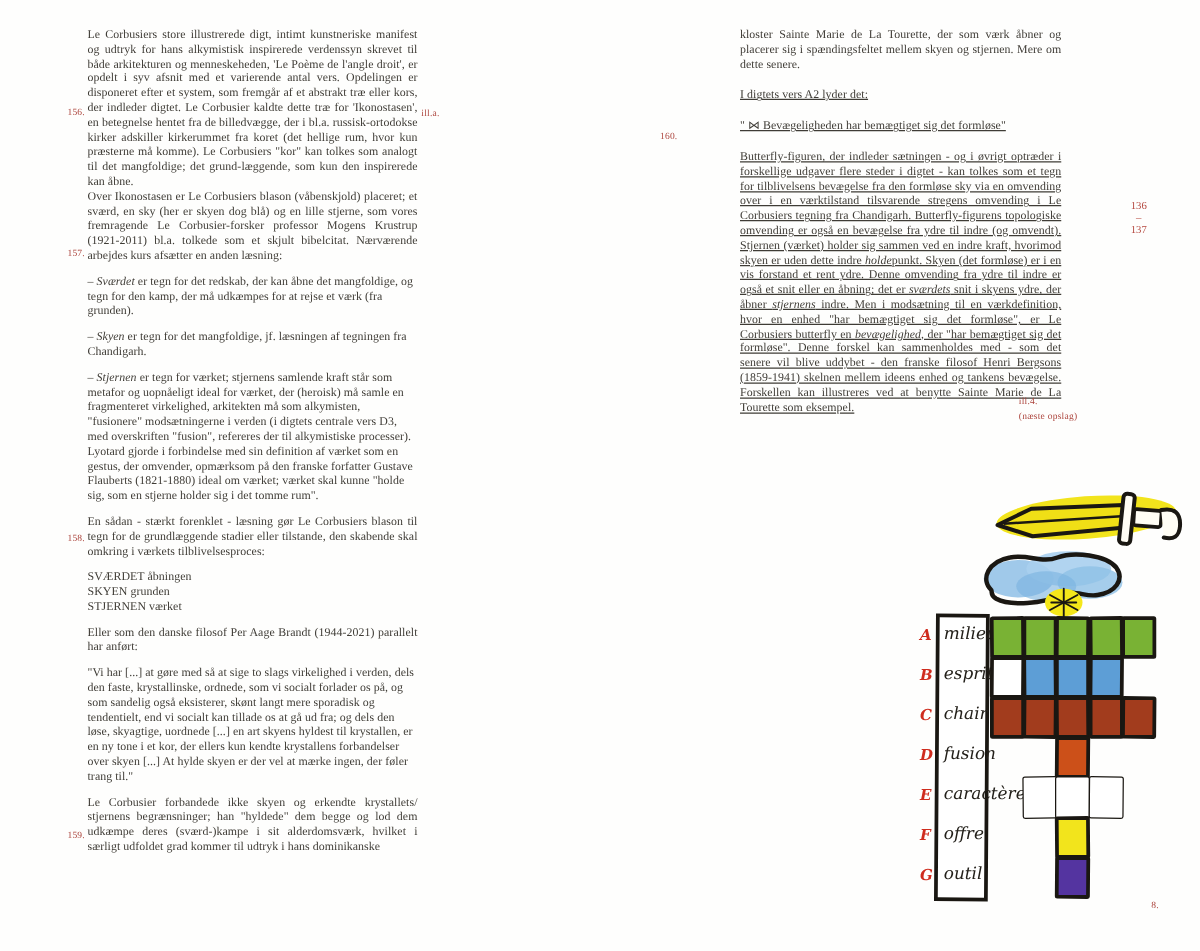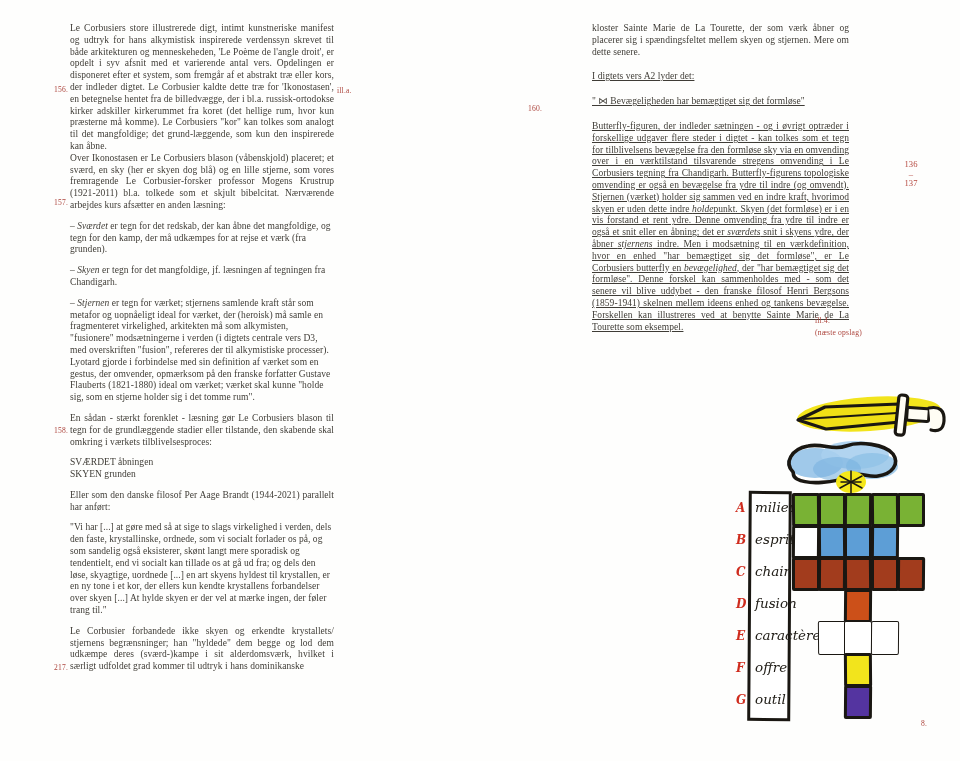--- a/index.html
+++ b/index.html
@@ -39,28 +39,29 @@
   <div id="left-col" class="page-col">
 
   <p class="para j">Le Corbusiers store illustrerede digt, intimt kunstneriske manifest og udtryk for hans alkymistisk inspirerede verdenssyn skrevet til både arkitekturen og menneskeheden, 'Le Poème de l'angle droit', er opdelt i syv afsnit med et varierende antal vers. Opdelingen er disponeret efter et system, som fremgår af et abstrakt træ eller kors, der indleder digtet. Le Corbusier kaldte dette træ for 'Ikonostasen', en betegnelse hentet fra de billedvægge, der i bl.a. russisk-ortodokse kirker adskiller kirkerummet fra koret (det hellige rum, hvor kun præsterne må komme). Le Corbusiers "kor" kan tolkes som analogt til det mangfoldige; det grund-læggende, som kun den inspirerede kan åbne.</p>
       <p class="para j">Over Ikonostasen er Le Corbusiers blason (våbenskjold) placeret; et sværd, en sky (her er skyen dog blå) og en lille stjerne, som vores fremragende Le Corbusier-forsker professor Mogens Krustrup (1921-2011) bl.a. tolkede som et skjult bibelcitat. Nærværende arbejdes kurs afsætter en anden læsning:</p>
       <p class="para l gap">– <i>Sværdet</i> er tegn for det redskab, der kan åbne det mangfoldige, og tegn for den kamp, der må udkæmpes for at rejse et værk (fra grunden).</p>
       <p class="para l gap">– <i>Skyen</i> er tegn for det mangfoldige, jf. læsningen af tegningen fra Chandigarh.</p>
       <p class="para l gap">– <i>Stjernen</i> er tegn for værket; stjernens samlende kraft står som metafor og uopnåeligt ideal for værket, der (heroisk) må samle en fragmenteret virkelighed, arkitekten må som alkymisten, "fusionere" modsætningerne i verden (i digtets centrale vers D3, med overskriften "fusion", refereres der til alkymistiske processer). Lyotard gjorde i forbindelse med sin definition af værket som en gestus, der omvender, opmærksom på den franske forfatter Gustave Flauberts (1821-1880) ideal om værket; værket skal kunne "holde sig, som en stjerne holder sig i det tomme rum".</p>
       <p class="para j gap">En sådan - stærkt forenklet - læsning gør Le Corbusiers blason til tegn for de grundlæggende stadier eller tilstande, den skabende skal omkring i værkets tilblivelsesproces:</p>
       <p class="para l gap">SVÆRDET åbningen</p>
       <p class="para l">SKYEN grunden</p>
+      <p class="para l">STJERNEN værket</p>
       <p class="para j gap">Eller som den danske filosof Per Aage Brandt (1944-2021) parallelt har anført:</p>
       <p class="para l gap">"Vi har [...] at gøre med så at sige to slags virkelighed i verden, dels den faste, krystallinske, ordnede, som vi socialt forlader os på, og som sandelig også eksisterer, skønt langt mere sporadisk og tendentielt, end vi socialt kan tillade os at gå ud fra; og dels den løse, skyagtige, uordnede [...] en art skyens hyldest til krystallen, er en ny tone i et kor, der ellers kun kendte krystallens forbandelser over skyen [...] At hylde skyen er der vel at mærke ingen, der føler trang til."</p>
       <p class="para j gap">Le Corbusier forbandede ikke skyen og erkendte krystallets/ stjernens begrænsninger; han "hyldede" dem begge og lod dem udkæmpe deres (sværd-)kampe i sit alderdomsværk, hvilket i særligt udfoldet grad kommer til udtryk i hans dominikanske</p>
     </div>
   <div class="mnote mnum" style="left:38px;top:85px">156.</div>
   <div class="mnote mnum" style="left:38px;top:198px">157.</div>
   <div class="mnote mnum" style="left:38px;top:426px">158.</div>
-  <div class="mnote mnum" style="left:38px;top:663px">217.</div>
+  <div class="mnote mnum" style="left:38px;top:663px">159.</div>
   <div class="mnote" style="left:337px;top:86px">ill.a.</div>
 </div>
 
 <div>
   <div id="right-col" class="page-col">
 
   <p class="para j">kloster Sainte Marie de La Tourette, der som værk åbner og placerer sig i spændingsfeltet mellem skyen og stjernen. Mere om dette senere.</p>
       <p class="para l gap2">I digtets vers A2 lyder det:</p>
       <p class="para l gap2">" ⋈ Bevægeligheden har bemægtiget sig det formløse"</p>
       <p class="para j gap2">Butterfly-figuren, der indleder sætningen - og i øvrigt optræder i forskellige udgaver flere steder i digtet - kan tolkes som et tegn for tilblivelsens bevægelse fra den formløse sky via en omvending over i en værktilstand tilsvarende stregens omvending i Le Corbusiers tegning fra Chandigarh. Butterfly-figurens topologiske omvending er også en bevægelse fra ydre til indre (og omvendt). Stjernen (værket) holder sig sammen ved en indre kraft, hvorimod skyen er uden dette indre <i>holde</i>punkt. Skyen (det formløse) er i en vis forstand et rent ydre. Denne omvending fra ydre til indre er også et snit eller en åbning; det er <i>sværdets</i> snit i skyens ydre, der åbner <i>stjernens</i> indre. Men i modsætning til en værkdefinition, hvor en enhed "har bemægtiget sig det formløse", er Le Corbusiers butterfly en <i>bevægelighed</i>, der "har bemægtiget sig det formløse". Denne forskel kan sammenholdes med - som det senere vil blive uddybet - den franske filosof Henri Bergsons (1859-1941) skelnen mellem ideens enhed og tankens bevægelse. Forskellen kan illustreres ved at benytte Sainte Marie de La Tourette som eksempel.</p>

